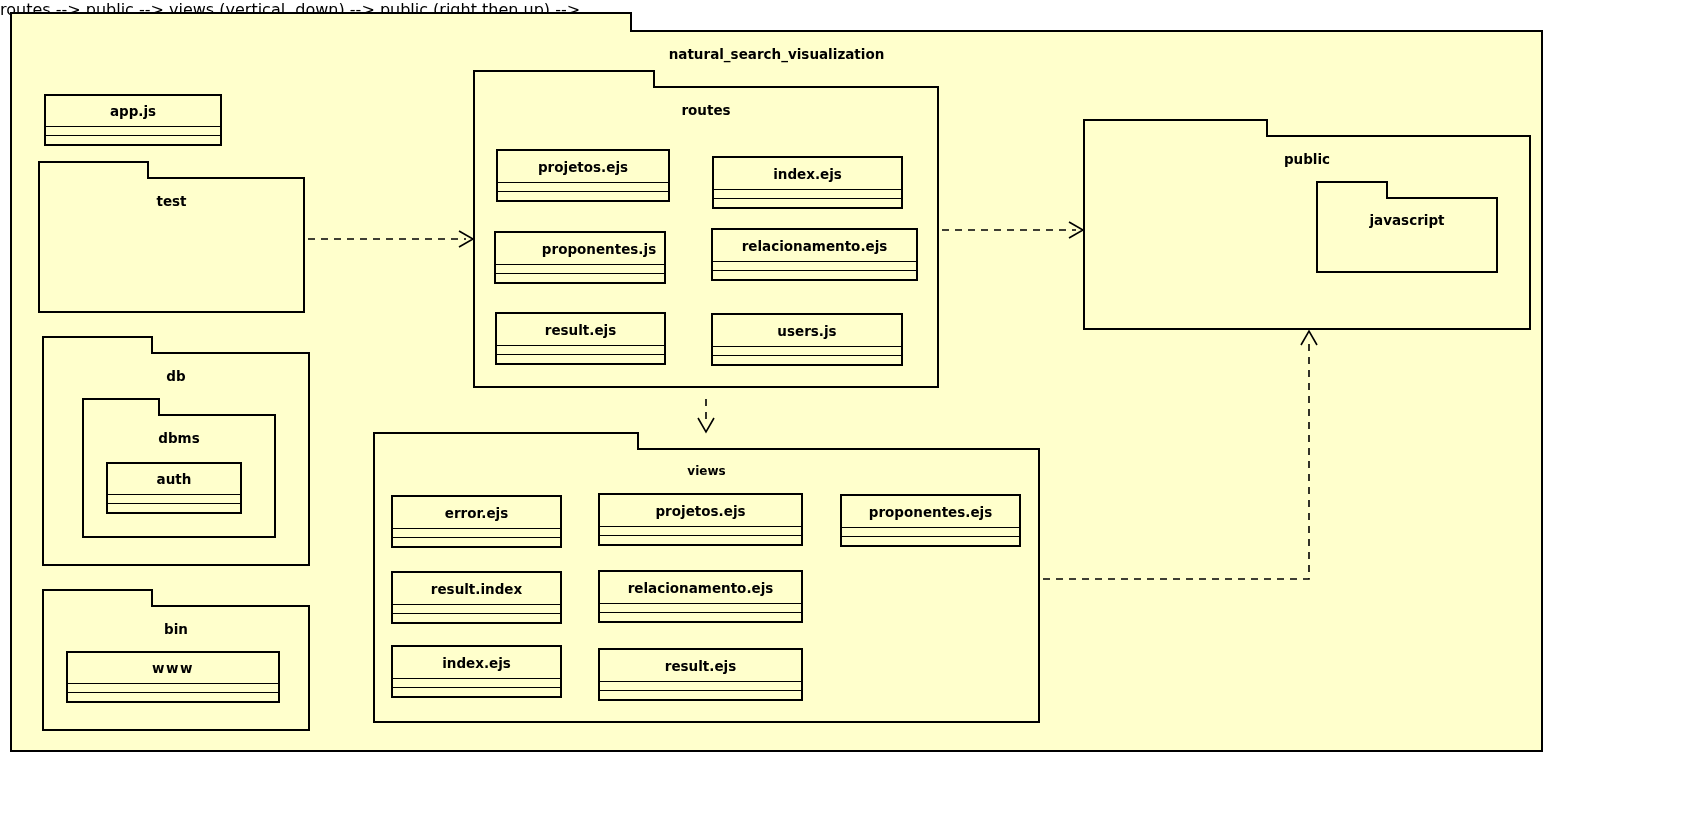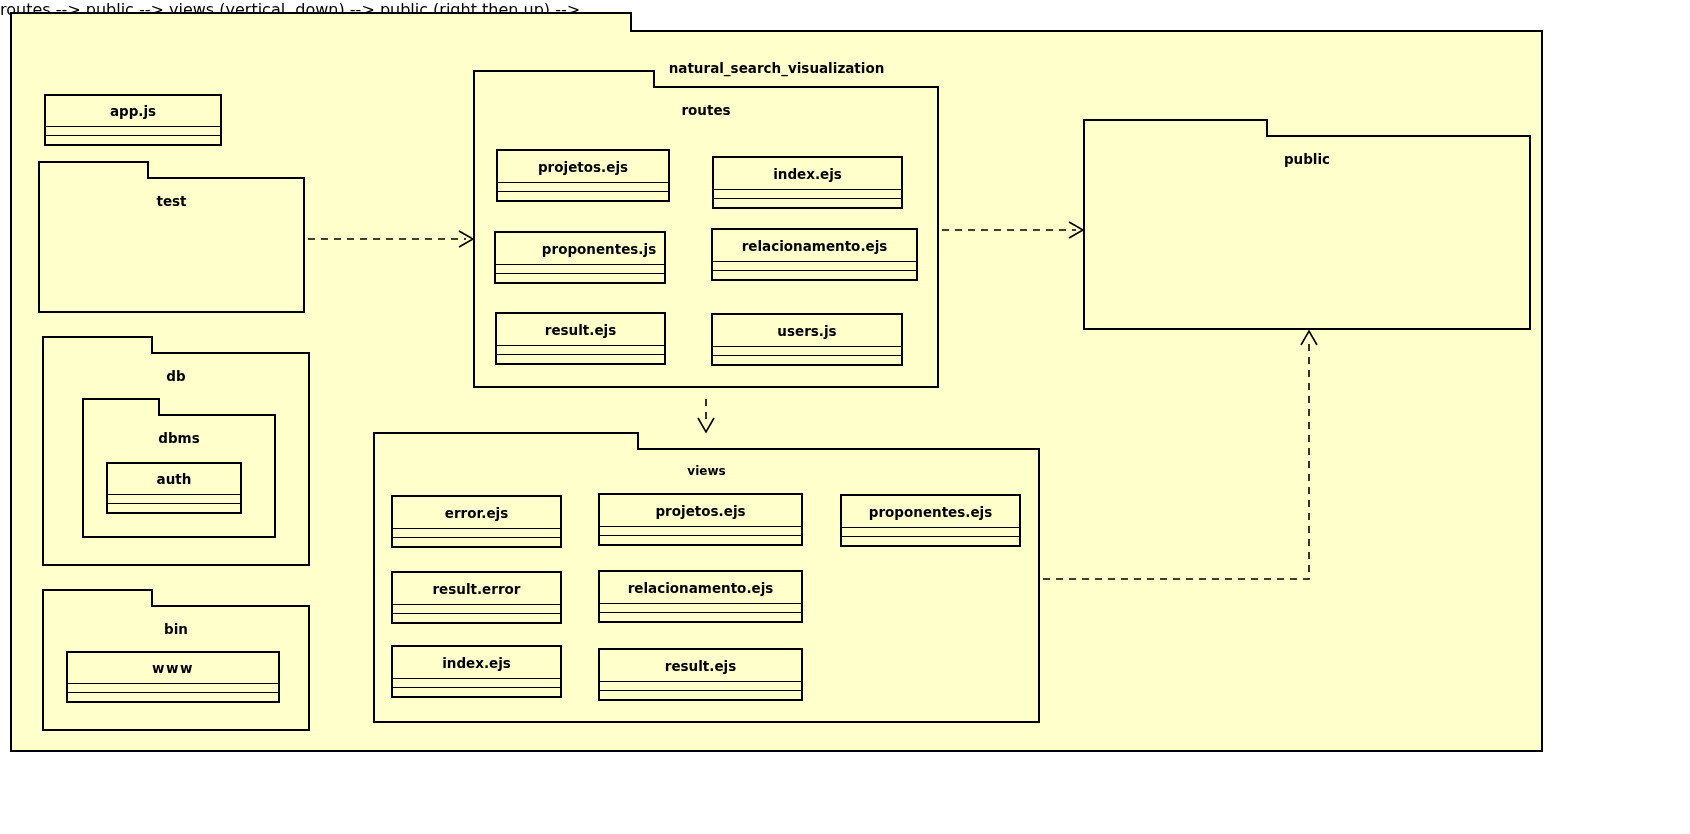--- a/index.html
+++ b/index.html
@@ -102,21 +102,21 @@
 </style>
 </head>
 <body>
 
 <div id="canvas">
 
   
   <div class="pkg" style="left:10px; top:12px; width:1533px; height:740px;">
     <div class="pkg-tab" style="left:0px; top:0px; width:622px; height:20px;"></div>
     <div class="pkg-body" style="top:18px; width:1533px; height:722px;">
-      <div class="pkg-title" style="top:28px; font-size:13.5px;">natural_search_visualization</div>
+      <div class="pkg-title" style="top:14px; font-size:13.5px;">natural_search_visualization</div>
     </div>
   </div>
 
   
   <div class="cls" style="left:44px; top:94px; width:178px; height:52px;">
     <div class="cls-name" style="height:30px; font-size:13.5px;">app.js</div>
     <div class="cls-attrs" style="height:8px;"></div>
     <div class="cls-ops"></div>
   </div>
 
@@ -218,21 +218,21 @@
     <div class="cls-name" style="height:31px; font-size:13.5px;">projetos.ejs</div>
     <div class="cls-attrs" style="height:8px;"></div>
     <div class="cls-ops"></div>
   </div>
   <div class="cls" style="left:840px; top:494px; width:181px; height:53px;">
     <div class="cls-name" style="height:31px; font-size:13.5px;">proponentes.ejs</div>
     <div class="cls-attrs" style="height:8px;"></div>
     <div class="cls-ops"></div>
   </div>
   <div class="cls" style="left:391px; top:571px; width:171px; height:53px;">
-    <div class="cls-name" style="height:31px; font-size:13.5px;">result.error</div>
+    <div class="cls-name" style="height:31px; font-size:13.5px;">result.index</div>
     <div class="cls-attrs" style="height:8px;"></div>
     <div class="cls-ops"></div>
   </div>
   <div class="cls" style="left:598px; top:570px; width:205px; height:53px;">
     <div class="cls-name" style="height:31px; font-size:13.5px;">relacionamento.ejs</div>
     <div class="cls-attrs" style="height:8px;"></div>
     <div class="cls-ops"></div>
   </div>
   <div class="cls" style="left:391px; top:645px; width:171px; height:53px;">
     <div class="cls-name" style="height:31px; font-size:13.5px;">index.ejs</div>
@@ -247,20 +247,26 @@
 
   
   <div class="pkg" style="left:1083px; top:119px; width:448px; height:211px;">
     <div class="pkg-tab" style="left:0px; top:0px; width:185px; height:18px;"></div>
     <div class="pkg-body" style="top:16px; width:448px; height:195px;">
       <div class="pkg-title" style="top:14px; font-size:13.5px;">public</div>
     </div>
   </div>
 
 
+  <div class="pkg" style="left:1316px; top:181px; width:182px; height:92px;">
+    <div class="pkg-tab" style="left:0px; top:0px; width:72px; height:18px;"></div>
+    <div class="pkg-body" style="top:16px; width:182px; height:76px;">
+      <div class="pkg-title" style="top:13px; font-size:13.5px;">javascript</div>
+    </div>
+  </div>
 
   
 
    routes --&gt;
   <svg class="edge" style="left:0; top:0; width:1690px; height:834px;">
     <line class="dash" x1="308" y1="239" x2="466" y2="239"></line>
     <polyline class="head" points="459,231 473,239 459,247"></polyline>
   </svg>
 
    public --&gt;

